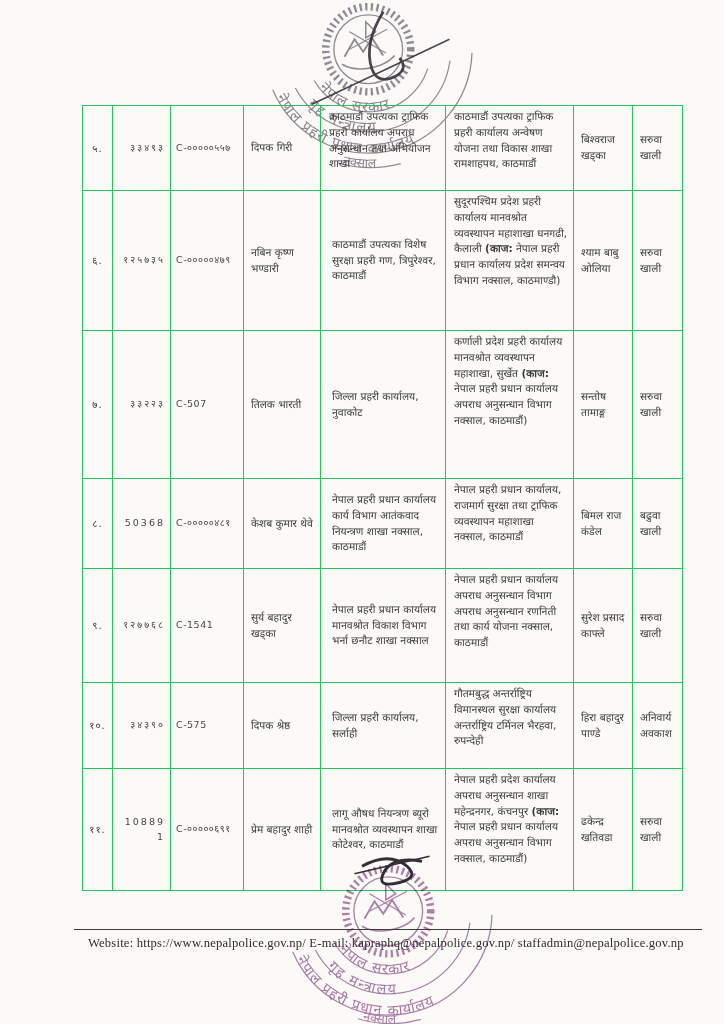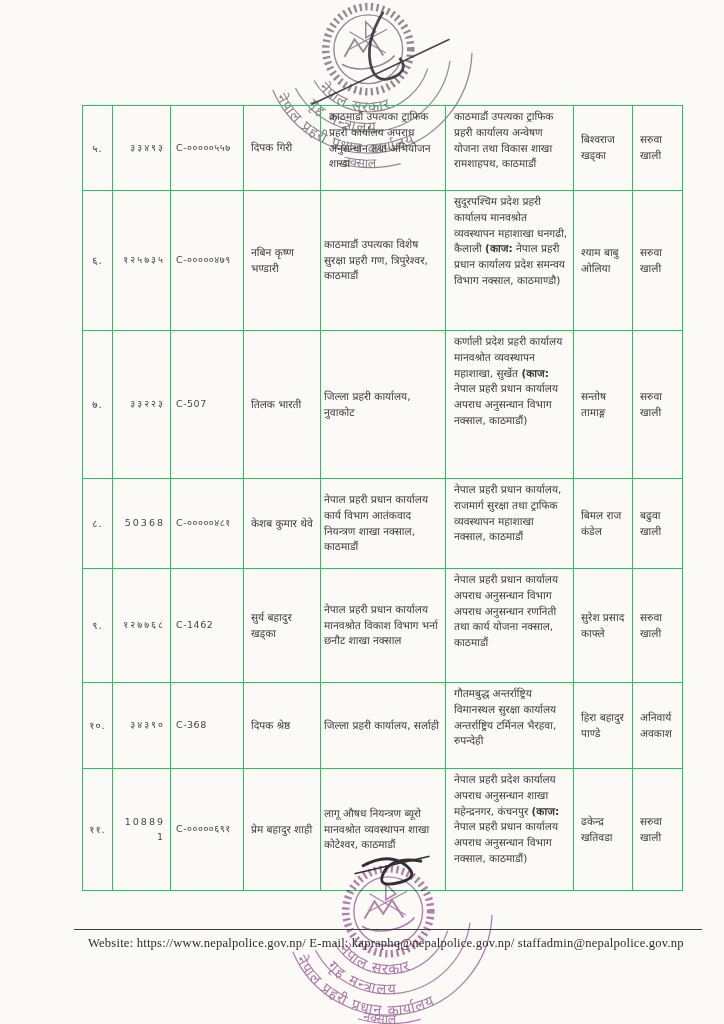--- a/index.html
+++ b/index.html
@@ -21,21 +21,21 @@
     border:1px solid #22c55e;
     font-size:10.5px;line-height:1.5;
     padding:2px 5px;vertical-align:middle;
     color:#3b3b3b;
     word-wrap:break-word;
   }
   td.c-sn{text-align:center;font-size:10px;letter-spacing:1px;}
   td.c-num{text-align:right;font-size:9.5px;letter-spacing:2px;color:#474747;}
   td.c-code{font-size:9.5px;letter-spacing:.5px;color:#474747;}
   td.c-name{padding-left:7px;}
-  td.c-from{padding-left:3px;}
+  td.c-from{padding-left:11px;}
   td.c-to{vertical-align:top;padding-top:3px;padding-left:8px;}
   td.c-rec,td.c-status{padding-left:7px;}
   .kaaj b{font-weight:bold;}
 
   
   .stamp{position:absolute;pointer-events:none;mix-blend-mode:multiply;}
   .stamp-top{left:262px;top:-16px;}
   .stamp-bottom{left:282px;top:846px;}
 
   
@@ -130,31 +130,31 @@
         <td class="c-code">C-०००००४८१</td>
         <td class="c-name">केशब कुमार थेवे</td>
         <td class="c-from">नेपाल प्रहरी प्रधान कार्यालय कार्य  विभाग आतंकवाद नियन्त्रण शाखा नक्साल, काठमाडौं</td>
         <td class="c-to"><span>नेपाल प्रहरी प्रधान कार्यालय, राजमार्ग सुरक्षा तथा ट्राफिक व्यवस्थापन महाशाखा नक्साल, काठमाडौं</span></td>
         <td class="c-rec">बिमल राज कंडेल</td>
         <td class="c-status">बढुवा खाली</td>
       </tr>
       <tr style="height:114px">
         <td class="c-sn">९.</td>
         <td class="c-num">१२७७६८</td>
-        <td class="c-code">C-1462</td>
+        <td class="c-code">C-1541</td>
         <td class="c-name">सुर्य बहादुर खड्का</td>
         <td class="c-from">नेपाल प्रहरी प्रधान कार्यालय मानवश्रोत विकाश विभाग भर्ना छनौट शाखा नक्साल</td>
         <td class="c-to"><span>नेपाल प्रहरी प्रधान कार्यालय अपराध अनुसन्धान विभाग अपराध अनुसन्धान रणनिती तथा कार्य योजना नक्साल, काठमाडौं</span></td>
         <td class="c-rec">सुरेश प्रसाद काफ्ले</td>
         <td class="c-status">सरुवा खाली</td>
       </tr>
       <tr style="height:86px">
         <td class="c-sn">१०.</td>
         <td class="c-num">३४३९०</td>
-        <td class="c-code">C-368</td>
+        <td class="c-code">C-575</td>
         <td class="c-name">दिपक श्रेष्ठ</td>
         <td class="c-from">जिल्ला प्रहरी कार्यालय, सर्लाही</td>
         <td class="c-to"><span>गौतमबुद्ध अन्तर्राष्ट्रिय विमानस्थल सुरक्षा कार्यालय  अन्तर्राष्ट्रिय टर्मिनल भैरहवा, रुपन्देही</span></td>
         <td class="c-rec">हिरा बहादुर पाण्डे</td>
         <td class="c-status">अनिवार्य अवकाश</td>
       </tr>
       <tr style="height:122px">
         <td class="c-sn">११.</td>
         <td class="c-num">108891</td>
         <td class="c-code">C-०००००६९१</td>

